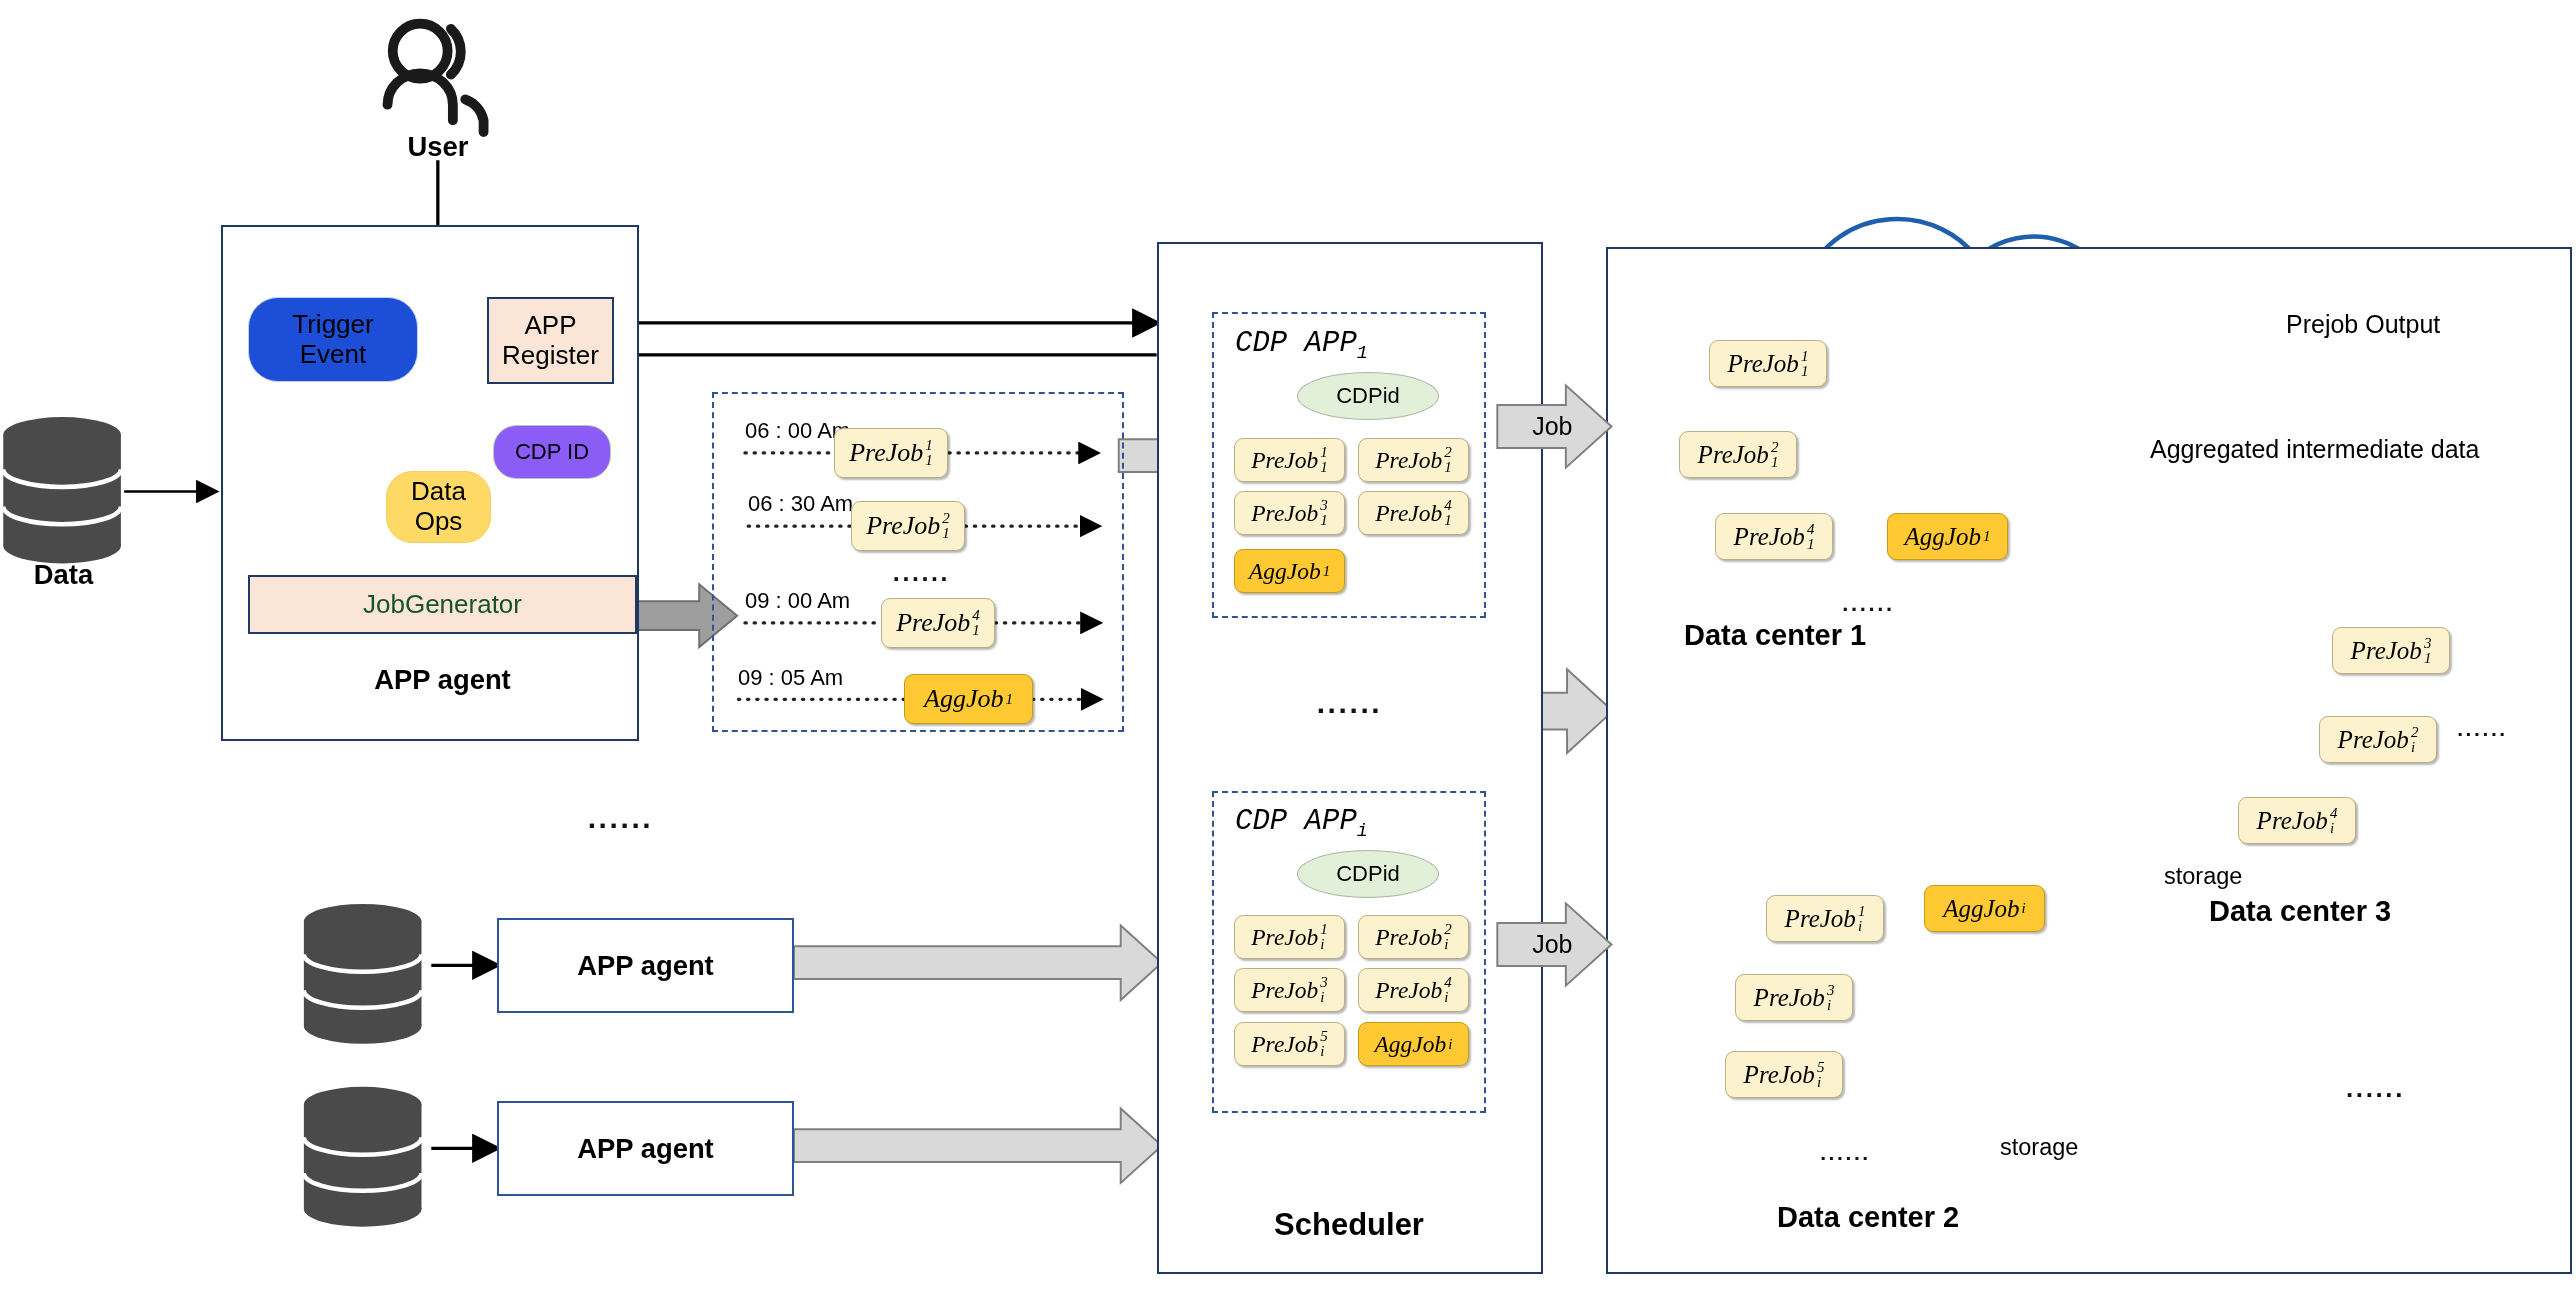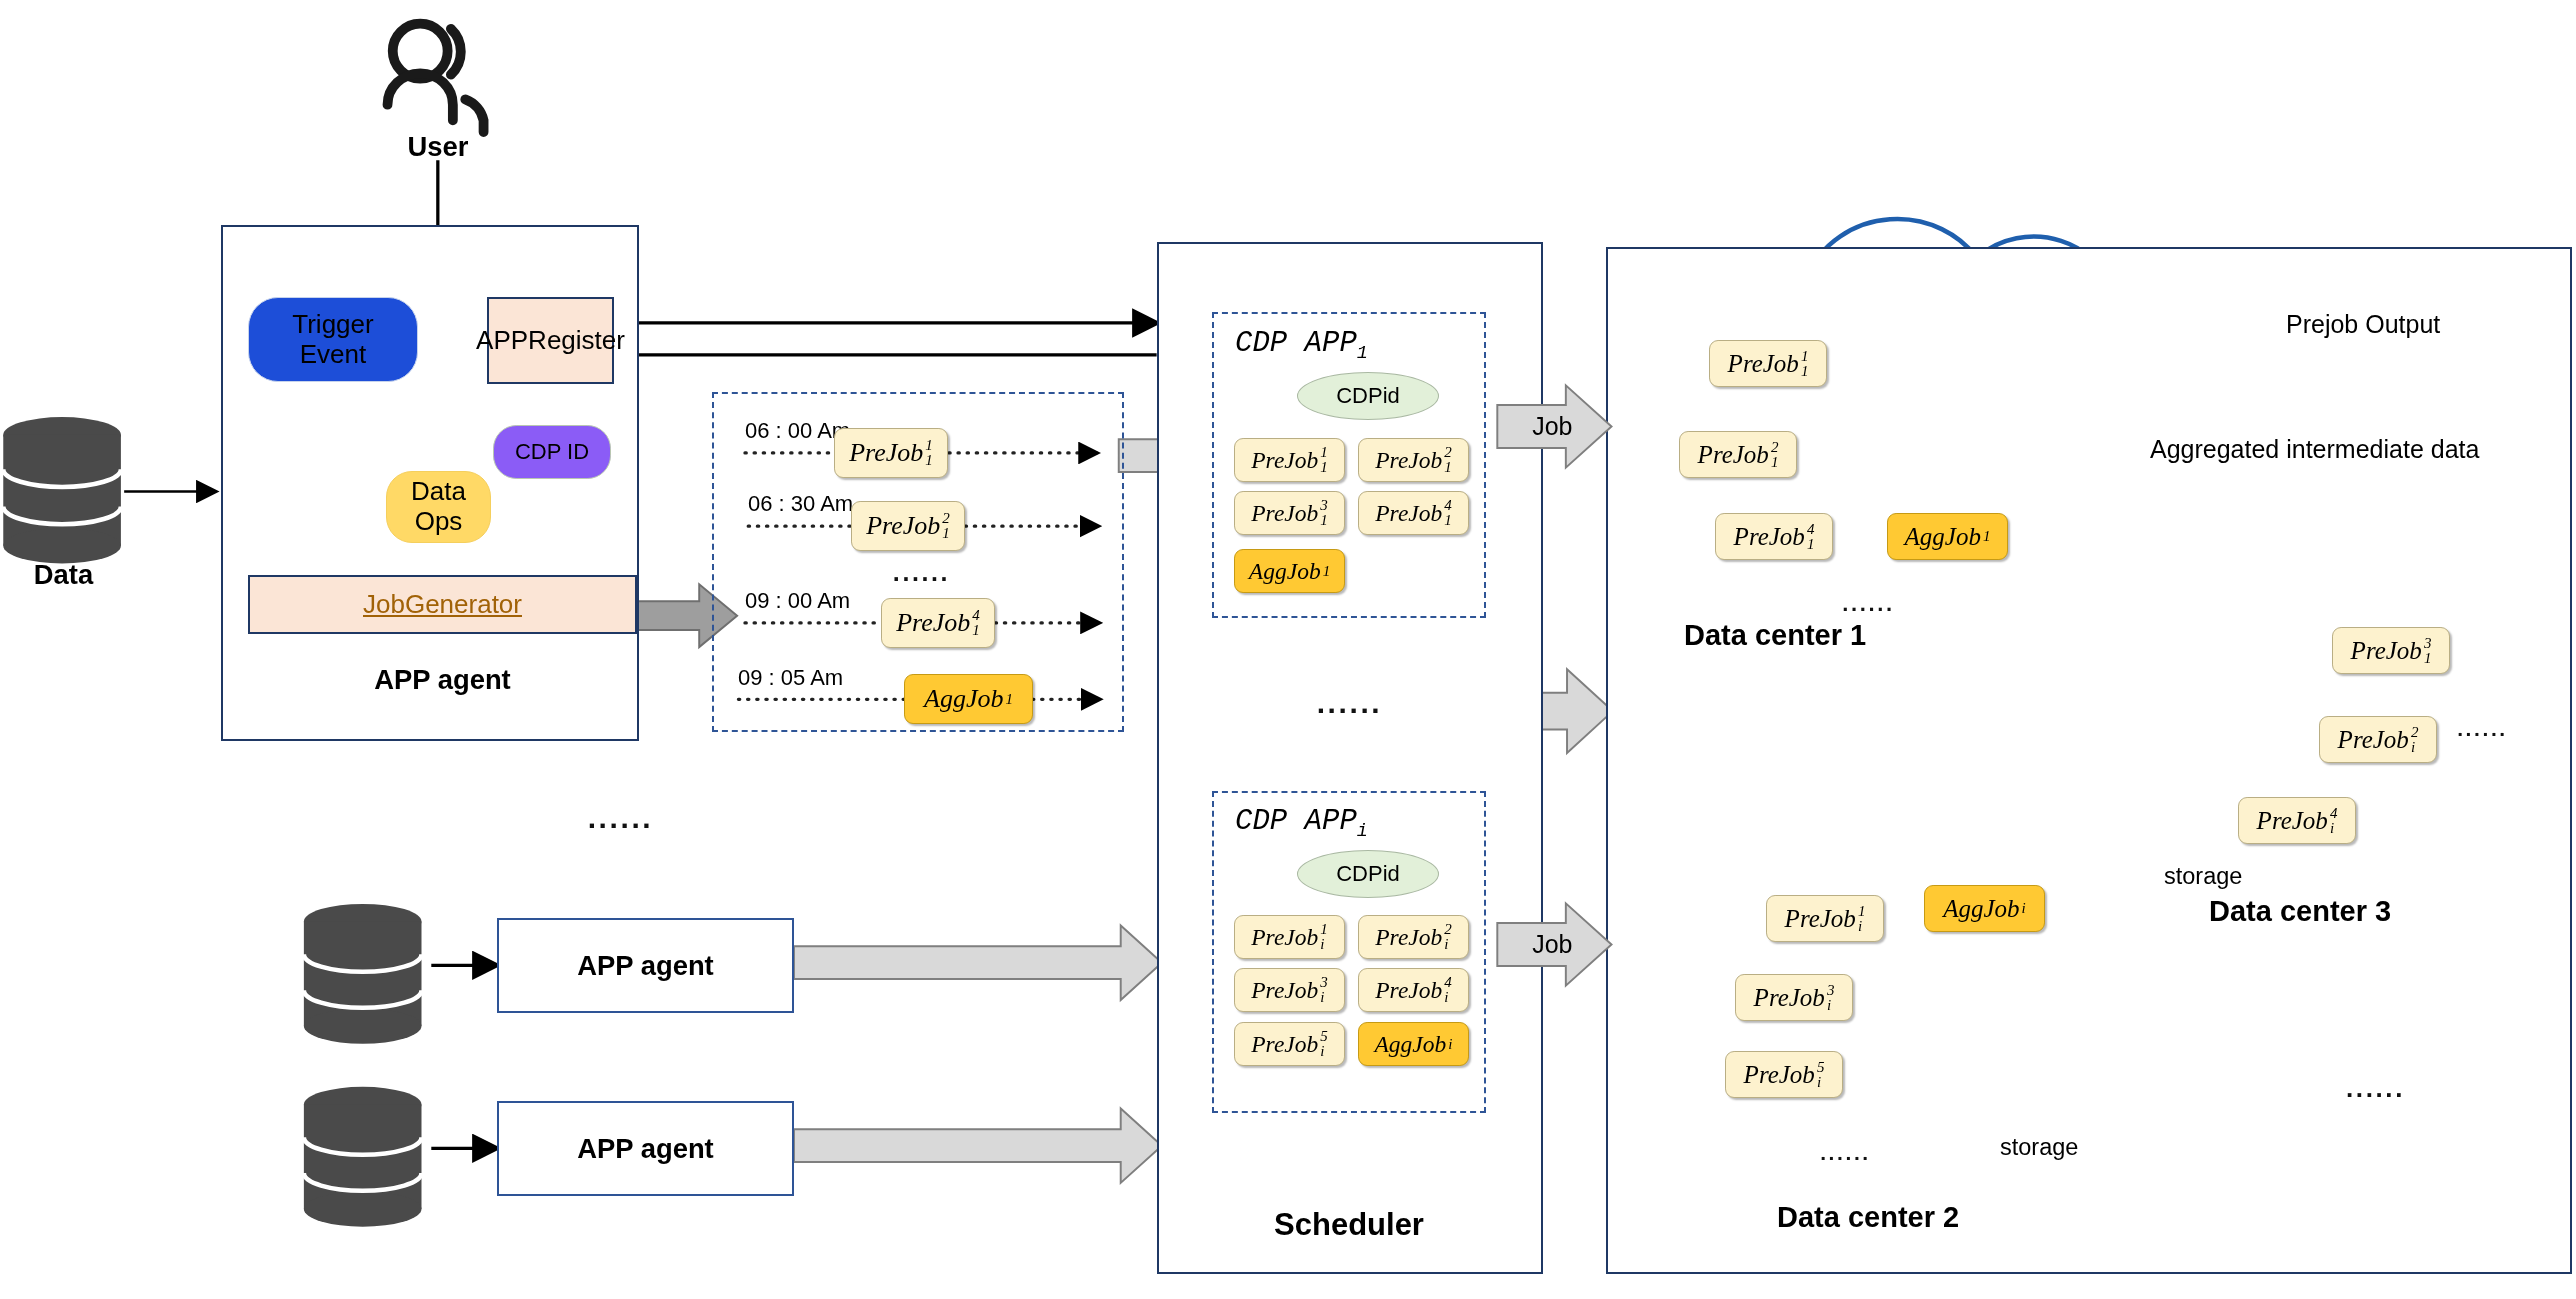--- a/index.html
+++ b/index.html
@@ -28,21 +28,21 @@
     background:#FFD966;border:1.3px solid #f5cf5d;border-radius:26px;
     font-size:26px;color:#000;
   }
   .appregister{
     background:#FBE5D6;border:2px solid #1F3864;font-size:26px;color:#000;
   }
   .cdpid{
     background:#8b5cf6;border:1.3px solid #b9c7b1;border-radius:23.5px;font-size:22px;color:#000;justify-content:center;
   }
   .jobgen{
-    background:#FBE5D6;border:2px solid #1F3864;font-size:26px;color:#a16207;text-decoration:underline;
+    background:#FBE5D6;border:2px solid #1F3864;font-size:26px;color:#14532d;
   }
   .agentbox{
     background:#ffffff;border:2px solid #2E5496;font-size:27.4px;font-weight:bold;color:#000;
   }
   .bold-label{
     position:absolute;font-weight:bold;font-size:27.4px;color:#000;
     display:flex;align-items:center;justify-content:center;text-align:center;
   }
   .plain-label{
     position:absolute;font-size:23.5px;color:#000;
@@ -284,21 +284,21 @@
 
 <div class="panel" style="left:221px;top:225px;width:418px;height:516px;"></div>
 <div class="panel" style="left:1157px;top:242px;width:386px;height:1032px;"></div>
 <div class="panel" style="left:1606px;top:247px;width:966px;height:1027px;"></div>
 
 <div class="shape trigger" style="left:248px;top:297px;width:170px;height:85px;flex-direction:column;">
   <span>Trigger</span>
   <span>Event</span>
 </div>
 
-<div class="shape appregister" style="left:487px;top:297px;width:127px;height:87px;flex-direction:row;">
+<div class="shape appregister" style="left:487px;top:297px;width:127px;height:87px;flex-direction:column;">
   <span>APP</span>
   <span>Register</span>
 </div>
 
 <div class="shape cdpid" style="left:493px;top:425px;width:118px;height:54px;">
   <span>CDP ID</span>
 </div>
 
 <div class="shape dataops" style="left:386px;top:471px;width:105px;height:72px;flex-direction:column;">
   <span>Data</span>

